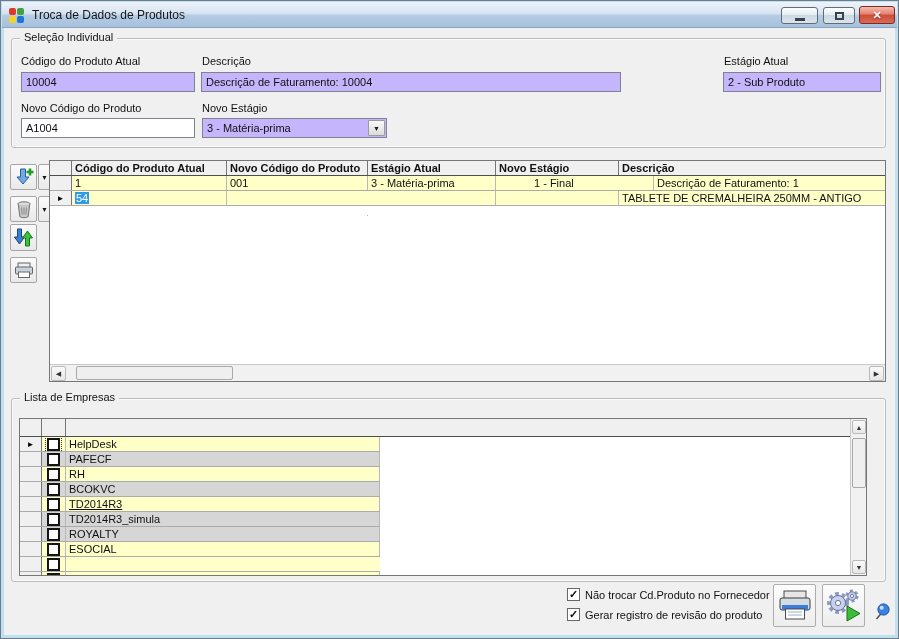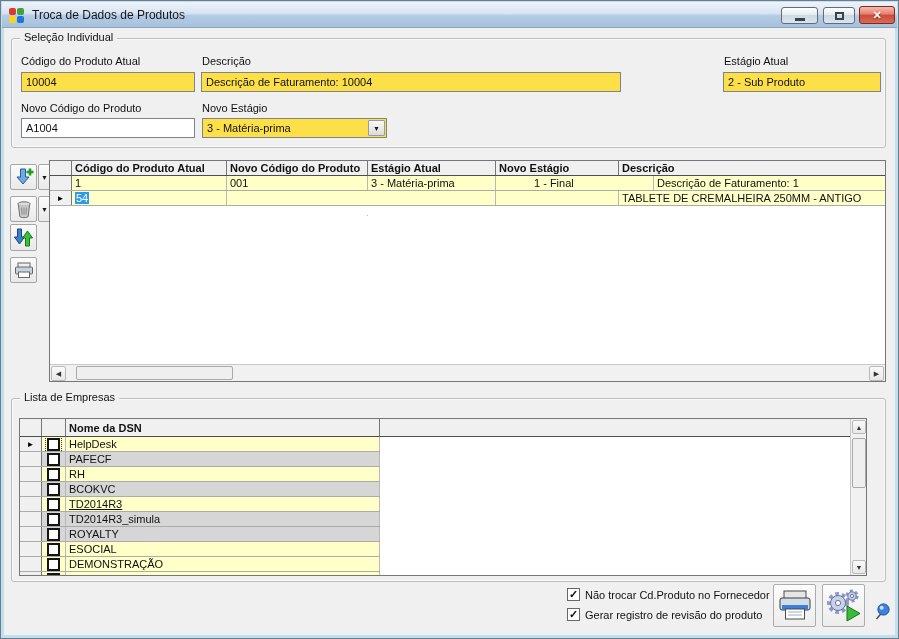--- a/index.html
+++ b/index.html
@@ -46,21 +46,21 @@
   .groupbox {
     position:absolute; border:1px solid #BDBDBD; border-radius:3px;
     box-shadow: inset 0 0 0 1px #FAFAFA;
   }
   .legend {
     position:absolute; top:-8px; left:8px; background:#F0F0F0;
     padding:0 4px; white-space:nowrap;
   }
   .lbl { position:absolute; white-space:nowrap; }
   .field {
-    position:absolute; height:20px; background:#fde047;
+    position:absolute; height:20px; background:#c4b5fd;
     border:1px solid #7E848D; padding:3px 4px 0 4px;
     white-space:nowrap; overflow:hidden;
   }
   .field.white { background:#FFFFFF; }
   .combo-btn {
     position:absolute; right:1px; top:1px; width:17px; height:16px;
     background: linear-gradient(#F9F9F9, #DCDCDC);
     border:1px solid #9B9B9B; border-radius:1px;
     display:flex; align-items:center; justify-content:center;
     font-size:7px; color:#1A1A1A;
@@ -241,21 +241,20 @@
     </div>
   </div>
 
   <div class="groupbox" style="left:10px;top:397px;width:875px;height:184px;">
     <span class="legend">Lista de Empresas</span>
   </div>
   <div class="grid" style="left:18px;top:417px;width:848px;height:158px;">
     <div class="g-header" style="height:18px;" id="emp-header">
         <div class="g-ind" style="height: 100%;"></div>
         <div class="g-hcell" style="width: 24px;"></div>
-        <div class="g-hcell" style="width: 314px; padding-top: 3px;">Nome da DSN</div>
       </div>
     <div id="emp-rows">
         <div class="g-row" style="width: 360px;">
           <div class="g-ind">►</div>
           <div class="g-cell" style="width: 24px; display: flex; align-items: center; justify-content: center; padding: 0px;">
             <div class="e-check focus"></div>
           </div>
           <div class="g-cell" style="width: 314px;">HelpDesk</div>
         </div>
         <div class="g-row gray" style="width: 360px;">
@@ -305,21 +304,20 @@
           <div class="g-cell" style="width: 24px; display: flex; align-items: center; justify-content: center; padding: 0px;">
             <div class="e-check"></div>
           </div>
           <div class="g-cell" style="width: 314px;">ESOCIAL</div>
         </div>
         <div class="g-row" style="width: 360px;">
           <div class="g-ind"></div>
           <div class="g-cell" style="width: 24px; display: flex; align-items: center; justify-content: center; padding: 0px;">
             <div class="e-check"></div>
           </div>
-          <div class="g-cell" style="width: 314px;">DEMONSTRAÇÃO</div>
         </div>
         <div class="g-row" style="width: 360px; height: 4px; overflow: hidden; border-bottom: none;">
           <div class="g-ind"></div>
           <div class="g-cell" style="width: 24px; display: flex; justify-content: center; padding: 1px 0px 0px;">
             <div class="e-check"></div>
           </div>
           <div class="g-cell" style="width: 314px;"></div>
         </div>
       </div>
     <div class="vscroll">

